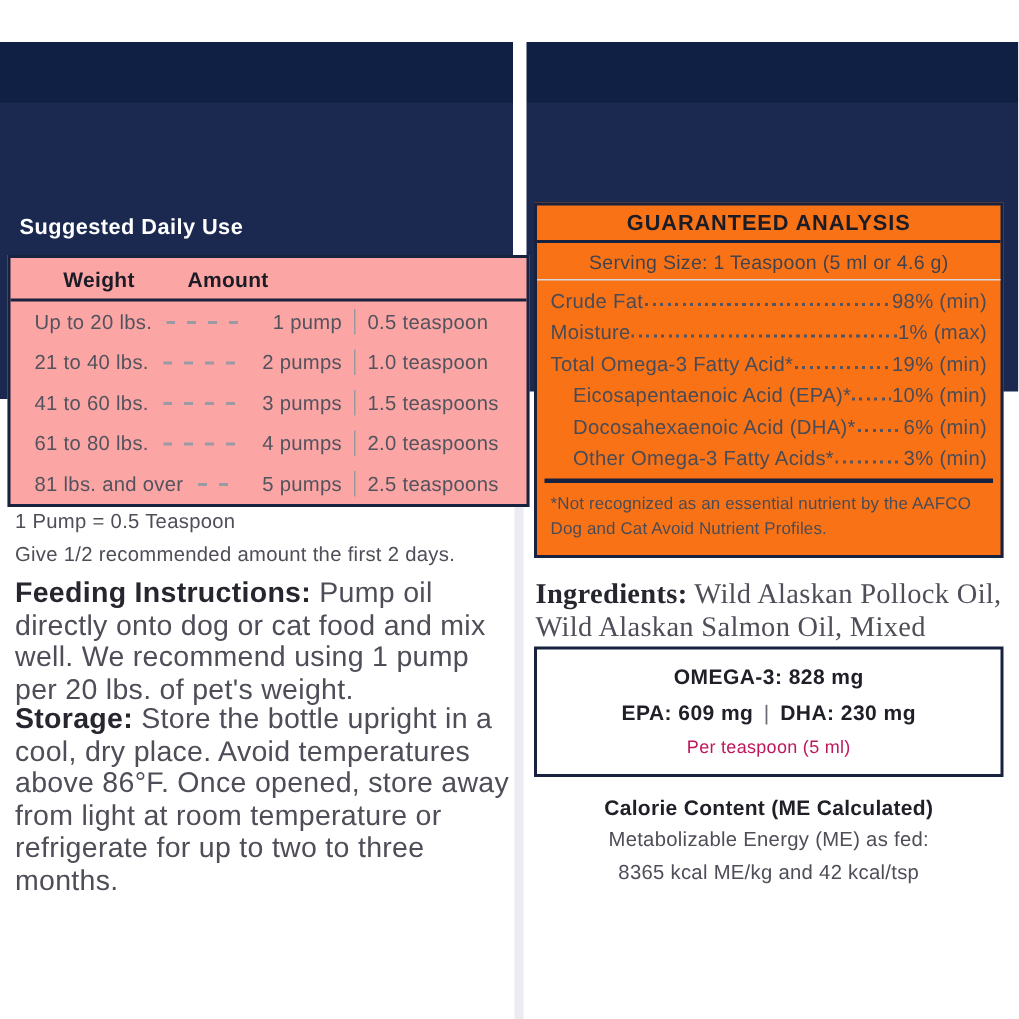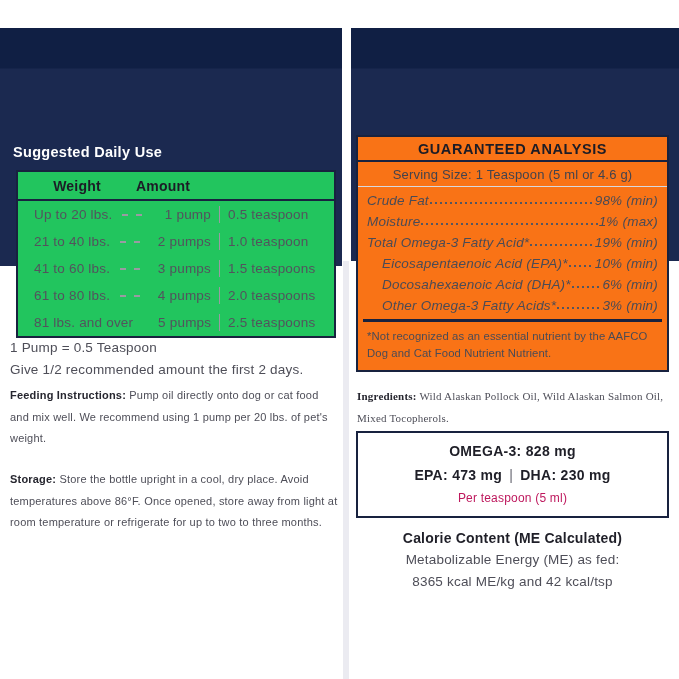--- a/index.html
+++ b/index.html
@@ -7,41 +7,41 @@
     position:relative;width:679px;height:679px;background:#ffffff;overflow:hidden;
     font-family:"Liberation Sans", sans-serif;color:#4e4e58;margin-top:28px;
   }
   
   .navy{position:absolute;top:0;background:linear-gradient(#101f44 0px,#101f44 40px,#1b2950 41px,#1b2950 100%);}
   .navy-left{left:0;width:342px;height:238px;}
   .navy-right{left:351px;width:328px;height:233px;}
   .gap-shadow{position:absolute;left:343px;top:233px;width:6px;height:446px;background:#ebebf1;}
   
   .sdu-title{position:absolute;left:13px;top:116px;color:#ffffff;font-size:14.5px;font-weight:bold;letter-spacing:.3px;}
-  .weight-table{position:absolute;left:16px;top:142px;width:320px;background:#22c55e;border:2px solid #18223f;box-sizing:border-box;}
+  .weight-table{position:absolute;left:5px;top:142px;width:348px;background:#fca5a5;border:2px solid #18223f;box-sizing:border-box;}
   .wt-head{display:flex;border-bottom:2px solid #18223f;padding:6px 0 5px;color:#1c1c26;font-size:14px;font-weight:bold;letter-spacing:.2px;}
   .wt-head .hw{flex:0 0 118px;text-align:center;}
   .wt-head .ha{flex:1;}
   .wt-row{display:flex;align-items:center;padding:5px 12px 5px 16px;font-size:13.5px;color:#53535d;letter-spacing:.2px;}
   .wt-row .w{flex:0 0 auto;white-space:nowrap;}
   .wt-row .dashes{flex:1;height:2px;margin:0 10px;background:repeating-linear-gradient(90deg,#9a9aa2 0 6px,transparent 6px 14px);}
   .wt-row .pumps{flex:0 0 58px;text-align:right;white-space:nowrap;}
   .wt-row .vbar{width:1px;height:17px;background:#9a9aa2;margin:0 8px;}
   .wt-row .amt{flex:0 0 94px;white-space:nowrap;}
   .left-notes{position:absolute;left:10px;top:309px;font-size:13.5px;line-height:21.5px;color:#4e4e58;letter-spacing:.2px;}
-  .para{position:absolute;font-size:11px;line-height:21.5px;color:#4e4e58;letter-spacing:.2px;}
+  .para{position:absolute;font-size:19px;line-height:21.5px;color:#4e4e58;letter-spacing:.2px;}
   .para b{color:#26262f;}
   .feeding{left:10px;top:357px;width:326px;}
   .storage{left:10px;top:441px;width:330px;}
   
   .ga-box{position:absolute;left:356px;top:107px;width:313px;background:#f97316;border:2px solid #18223f;box-sizing:border-box;}
   .ga-title{text-align:center;font-size:14.5px;font-weight:bold;color:#1c1c26;letter-spacing:.6px;padding:4px 0 3px;border-bottom:2px solid #18223f;}
   .ga-serving{text-align:center;font-size:13px;color:#43434d;padding:5px 0 4px;border-bottom:1px solid #d8d8de;letter-spacing:.2px;}
   .ga-rows{padding:3px 9px 0;}
-  .arow{display:flex;align-items:flex-start;font-size:13.5px;color:#4b4b55;padding:3px 0;letter-spacing:.2px;font-style:italic;}
+  .arow{display:flex;align-items:flex-start;font-size:13.5px;color:#4b4b55;padding:3px 0;letter-spacing:.2px;}
   .arow.indent{padding-left:15px;}
   .arow .alabel{flex:0 0 auto;white-space:nowrap;}
   .arow .leader{flex:1;height:2px;align-self:flex-end;margin:0 1px 4px;background:repeating-linear-gradient(90deg,#55555f 0 2px,transparent 2px 5px);}
   .arow .avalue{flex:0 0 auto;white-space:nowrap;}
   .ga-thickline{height:3px;background:#18223f;margin:3px 5px 0;}
   .ga-footnote{font-size:11.3px;color:#4b4b55;line-height:17px;padding:6px 9px 8px;letter-spacing:.1px;}
   .ingredients{left:357px;top:358px;width:314px;font-family:Liberation Serif, serif;}
   .omega-box{position:absolute;left:356px;top:403px;width:313px;background:#ffffff;border:2px solid #18223f;box-sizing:border-box;text-align:center;padding:10px 0 11px;}
   .omega-l1{font-size:14px;font-weight:bold;color:#1f1f28;letter-spacing:.3px;}
   .omega-l2{font-size:14px;font-weight:bold;color:#1f1f28;letter-spacing:.3px;margin-top:8px;}
@@ -143,28 +143,28 @@
         <span class="leader"></span>
         <span class="avalue">6% (min)</span>
       </div>
       <div class="arow indent">
         <span class="alabel">Other Omega-3 Fatty Acids*</span>
         <span class="leader"></span>
         <span class="avalue">3% (min)</span>
       </div>
     </div>
     <div class="ga-thickline"></div>
-    <div class="ga-footnote">*Not recognized as an essential nutrient by the AAFCO Dog and Cat Food Nutrient Nutrient.</div>
+    <div class="ga-footnote">*Not recognized as an essential nutrient by the AAFCO Dog and Cat Avoid Nutrient Profiles.</div>
   </div>
 
   <div class="para ingredients"><b>Ingredients:</b><span> Wild Alaskan Pollock Oil, Wild Alaskan Salmon Oil, Mixed Tocopherols.</span></div>
 
   <div class="omega-box">
     <div class="omega-l1">OMEGA-3: 828 mg</div>
-    <div class="omega-l2"><span>EPA: 473 mg</span><span class="sep">|</span><span>DHA: 230 mg</span></div>
+    <div class="omega-l2"><span>EPA: 609 mg</span><span class="sep">|</span><span>DHA: 230 mg</span></div>
     <div class="omega-l3">Per teaspoon (5 ml)</div>
   </div>
 
   <div class="calorie">
     <div class="ct">Calorie Content (ME Calculated)</div>
     <div class="cl">Metabolizable Energy (ME) as fed:</div>
     <div class="cl">8365 kcal ME/kg and 42 kcal/tsp</div>
   </div>
 
 </div>

